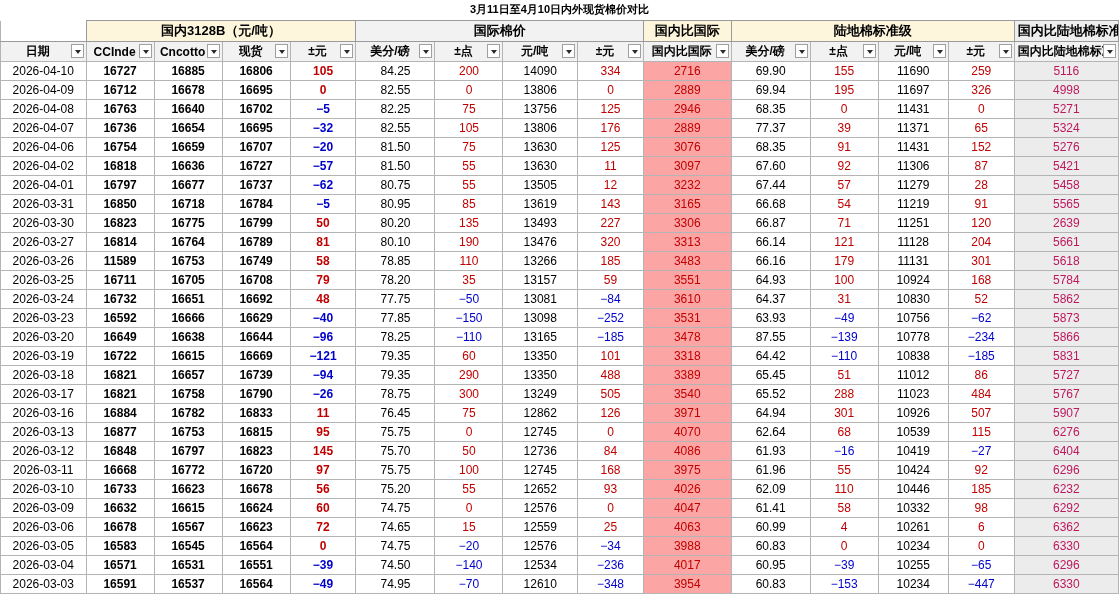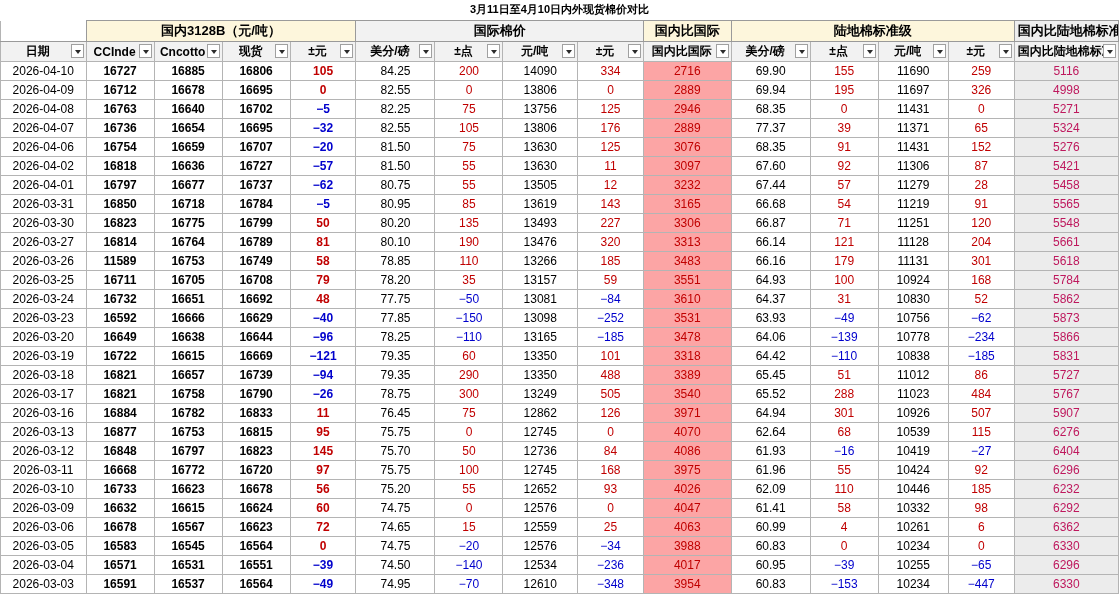--- a/index.html
+++ b/index.html
@@ -284,21 +284,21 @@
           <td class="red b">50</td>
           <td class="">80.20</td>
           <td class="red">135</td>
           <td class="">13493</td>
           <td class="red">227</td>
           <td class="shade">3306</td>
           <td class="">66.87</td>
           <td class="red">71</td>
           <td class="">11251</td>
           <td class="red">120</td>
-          <td class="shade2">5548</td>
+          <td class="shade2">2639</td>
         </tr>
         <tr>
           <td class="date">2026-03-27</td>
           <td class="b">16814</td>
           <td class="b">16764</td>
           <td class="b">16789</td>
           <td class="red b">81</td>
           <td class="">80.10</td>
           <td class="red">190</td>
           <td class="">13476</td>
@@ -382,21 +382,21 @@
           <td class="date">2026-03-20</td>
           <td class="b">16649</td>
           <td class="b">16638</td>
           <td class="b">16644</td>
           <td class="blue b">−96</td>
           <td class="">78.25</td>
           <td class="blue">−110</td>
           <td class="">13165</td>
           <td class="blue">−185</td>
           <td class="shade">3478</td>
-          <td class="">64.06</td>
+          <td class="">87.55</td>
           <td class="blue">−139</td>
           <td class="">10778</td>
           <td class="blue">−234</td>
           <td class="shade2">5866</td>
         </tr>
         <tr>
           <td class="date">2026-03-19</td>
           <td class="b">16722</td>
           <td class="b">16615</td>
           <td class="b">16669</td>

